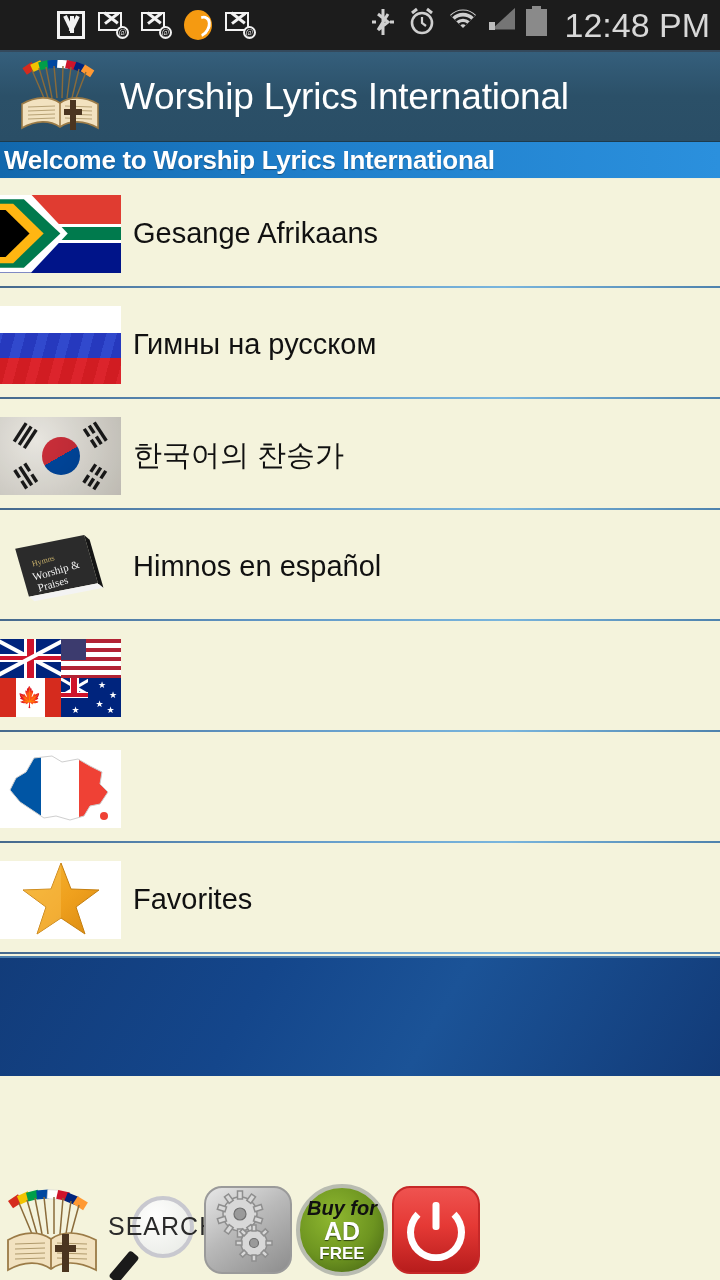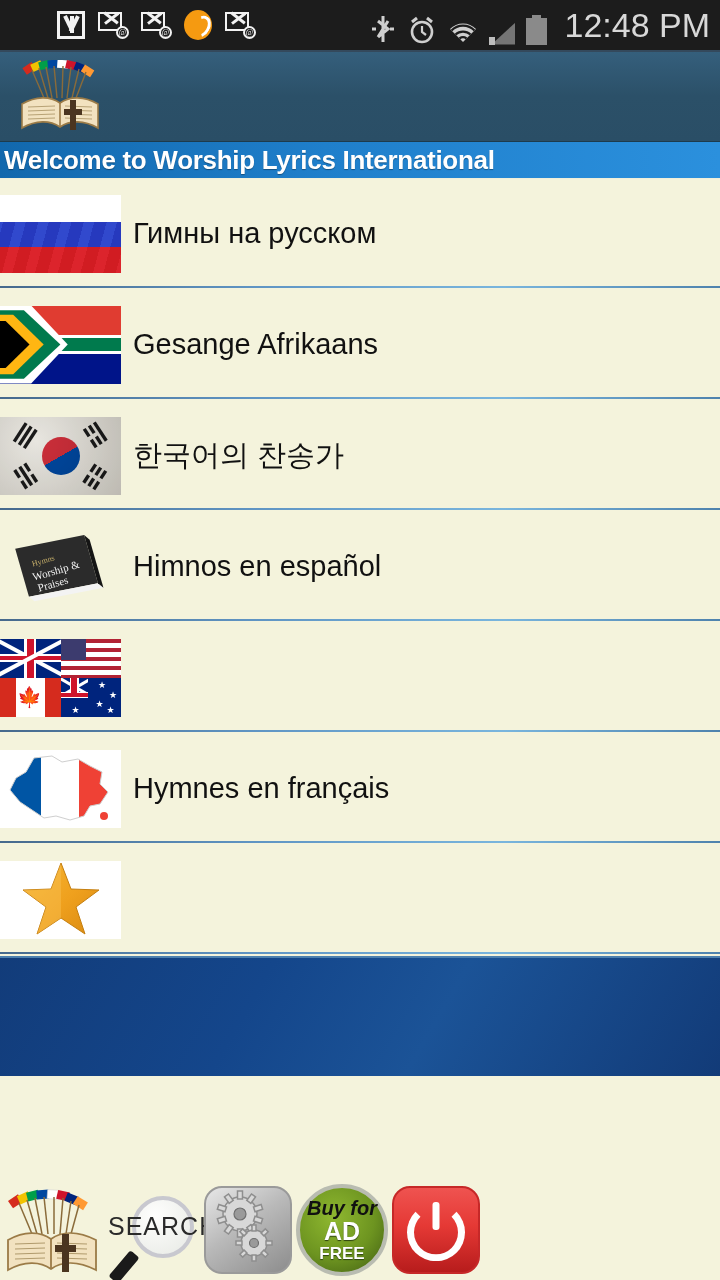--- a/index.html
+++ b/index.html
@@ -13,21 +13,21 @@
 
   
   .statusbar{
     position:relative; height:52px; width:720px;
     background:#1c1c1c;
     display:flex; align-items:center;
     padding:0 10px 0 14px;
     border-bottom:2px solid #34495c;
   }
   .sb-left{ display:flex; align-items:center; gap:13px; flex:1; }
-  .sb-right{ display:flex; align-items:flex-end; gap:11px; }
+  .sb-right{ display:flex; align-items:flex-start; gap:11px; }
   .sb-ico{ width:30px; height:30px; position:relative; display:block; }
 
   
   .ico-plus{ position:relative; }
   .ico-plus .shp{
     width:28px; height:30px; background:#f2f2f2;
     clip-path:polygon(12% 0,100% 0,100% 100%,12% 100%,0 50%);
   }
   .ico-plus .pl,.ico-plus .pv{ position:absolute; background:#1c1c1c; }
   .ico-plus .pl{ left:9px; top:13px; width:14px; height:5px; }
@@ -404,45 +404,46 @@
           <line x1="10" y1="59" x2="37" y2="58"></line>
         <line x1="47" y1="46" x2="74" y2="47"></line>
           <line x1="47" y1="50" x2="74" y2="51"></line>
         <line x1="47" y1="54" x2="74" y2="55"></line>
           <line x1="47" y1="58" x2="74" y2="59"></line>
       </g>
 
       <path d="M52 40 h6 v30 h-6 z M46 49 h18 v6 h-18 z" fill="#4b3520"></path>
     </svg>
   </div>
+  <div class="appbar-title">Worship Lyrics International</div>
 </div>
 
 <div class="welcome">
   <span>Welcome to Worship Lyrics International</span>
 </div>
 
 <div class="list">
-
-  <div class="row">
-    <div class="thumb fl-ru"></div>
-    <div class="label">Гимны на русском</div>
-  </div>
 
   <div class="row">
     <div class="thumb fl-za">
       <span class="top"></span>
         <span class="bot"></span>
       <span class="midw"></span>
         <span class="midg"></span>
       <span class="wl"></span>
         <span class="gl"></span>
         <span class="yl"></span>
         <span class="bk"></span>
     </div>
     <div class="label">Gesange Afrikaans</div>
+  </div>
+
+  <div class="row">
+    <div class="thumb fl-ru"></div>
+    <div class="label">Гимны на русском</div>
   </div>
 
   <div class="row">
     <div class="thumb fl-kr">
       <svg width="121" height="78" viewBox="0 0 121 78" style="position:absolute;left:0;top:0">
         <g fill="#1a1a1a">
           <g transform="rotate(-57 26 18)">
             <rect x="14" y="10" width="22" height="3.4"></rect>
               <rect x="14" y="16" width="22" height="3.4"></rect>
               <rect x="14" y="22" width="22" height="3.4"></rect>
@@ -534,38 +535,38 @@
         </defs>
         <g clip-path="url(#frclip)">
           <rect x="0" y="0" width="37" height="70" fill="#0055a4"></rect>
           <rect x="37" y="0" width="38" height="70" fill="#ffffff"></rect>
           <rect x="75" y="0" width="37" height="70" fill="#ef4135"></rect>
         </g>
         <path d="M30 4 L48 2 L58 8 L74 5 L86 12 L98 18 L96 30 L104 38 L96 50 L86 52 L80 62 L66 66 L52 62 L40 64 L28 56 L16 48 L6 36 L12 24 L22 18 Z" fill="none" stroke="#cfcfcf" stroke-width="1"></path>
         <circle cx="100" cy="62" r="4" fill="#ef4135"></circle>
       </svg>
     </div>
-    <div class="label">Hymnes en français</div>
   </div>
 
 
   <div class="row">
     <div class="thumb fav-wrap">
       <svg class="star-big" width="82" height="78" viewBox="0 0 82 78">
         <defs>
           <linearGradient id="sg" x1="0" y1="0" x2="1" y2="1">
             <stop offset="0%" stop-color="#f7b733"></stop>
               <stop offset="55%" stop-color="#efa01d"></stop>
               <stop offset="100%" stop-color="#d98a12"></stop>
           </linearGradient>
         </defs>
         <polygon points="41,2 51,28 79,29 56,46 65,73 41,57 17,73 26,46 3,29 31,28" fill="url(#sg)" stroke="#c57f10" stroke-width="1"></polygon>
         <polygon points="41,2 41,57 17,73 26,46 3,29 31,28" fill="#f9c255" opacity="0.45"></polygon>
       </svg>
     </div>
+    <div class="label">Favorites</div>
   </div>
 
 </div>
 
 <div class="adbanner"></div>
 
 <div class="toolbar">
 
   <div class="tb-logo">
     <svg width="96" height="96" viewBox="0 0 96 96">

